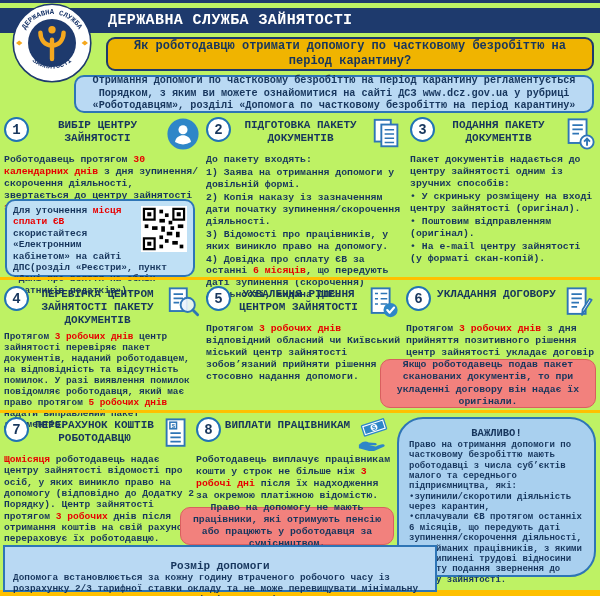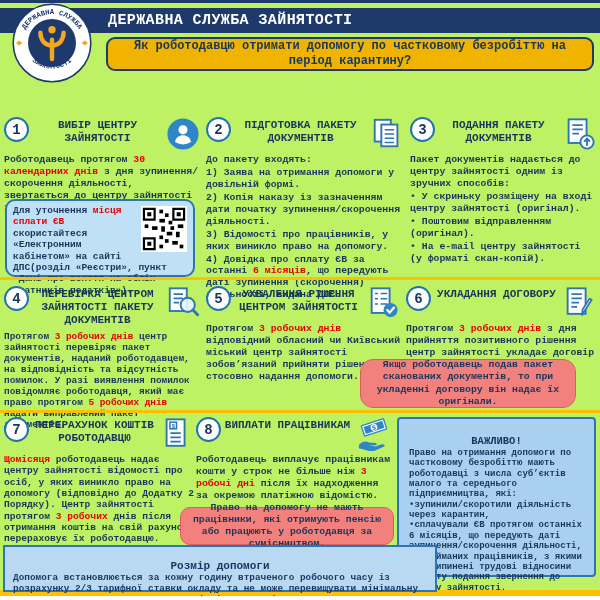--- a/index.html
+++ b/index.html
@@ -29,21 +29,21 @@
   .s4 .step-body{font-size:9.4px;line-height:1.17}
   .s7 .step-body{font-size:9.6px;line-height:1.18}
   .red{color:#e80000}
   .bluenote{position:absolute;background:#bfe0f5;border:2px solid #2e75b6;border-radius:10px;
             padding:4px 6px;font-weight:bold;font-size:9.5px;line-height:1.2;color:#17365d}
   .qr{float:right;width:46px;height:46px;margin:1px 0 2px 4px}
   .pinknote{position:absolute;background:#f2817d;border:1px solid #d95f5f;border-radius:10px;
             display:flex;align-items:center;justify-content:center;text-align:center;
             font-weight:bold;font-size:9.8px;line-height:1.25;color:#17365d;padding:3px 8px}
   .important{position:absolute;left:397px;top:417px;width:199px;height:160px;background:#a9d0ef;
-             border:2px solid #2e75b6;border-radius:4px;padding:16px 10px;font-weight:bold;
+             border:2px solid #2e75b6;border-radius:26px;padding:8px 10px;font-weight:bold;
              font-size:9px;line-height:1.15;color:#17365d}
   .important .ttl{text-align:center;font-size:10.5px;margin-bottom:1px}
   .benefit{position:absolute;left:3px;top:545px;width:434px;height:47px;background:#b9d9f3;
            border:2px solid #2e75b6;border-radius:0;padding:13px 8px;font-weight:bold;color:#17365d;z-index:4}
   .benefit .ttl{text-align:center;font-size:11px}
   .benefit .bd{font-size:9.4px;line-height:1.18}
   .footerbar{position:absolute;left:0;top:590px;width:600px;height:10px;background:#ffc000}
 </style>
 </head>
 <body>
@@ -71,20 +71,21 @@
         <textPath href="#arcTop" startOffset="50%" text-anchor="middle">ДЕРЖАВНА СЛУЖБА</textPath>
       </text>
       <text font-size="9" font-weight="bold" fill="#1e3a6d">
         <textPath href="#arcBot" startOffset="50%" text-anchor="middle">ЗАЙНЯТОСТІ</textPath>
       </text>
     </svg>
   </div>
 
   <div class="banner">Як роботодавцю отримати допомогу по частковому безробіттю на період карантину?</div>
 
+  <div class="intro">Отримання допомоги по частковому безробіттю на період карантину регламентується Порядком, з яким ви можете ознайомитися на сайті ДСЗ www.dcz.gov.ua у рубриці «Роботодавцям», розділі «Допомога по частковому безробіттю на період карантину»</div>
 
   <section class="step s1" style="left:4px;top:117px;width:196px;">
     <div class="step-head">
       <div class="num">1</div>
       <div class="step-title">ВИБІР ЦЕНТРУ ЗАЙНЯТОСТІ</div>
       <div class="icon">
         <svg viewBox="0 0 36 36">
             <circle cx="18" cy="18" r="16.5" fill="#2e86c8"></circle>
             <circle cx="18" cy="13.5" r="4.8" fill="#fff"></circle>
             <path d="M9.5 26.5c.8-5 4.6-7.2 8.5-7.2s7.7 2.2 8.5 7.2a16.5 16.5 0 0 1-17 0z" fill="#fff"></path>
@@ -218,21 +219,21 @@
             <path d="M10 8.5h11M10 13h11M10 17.5h8M10 22h6" stroke="#2e75b6" stroke-width="1.8"></path>
             <path d="M31.5 14.5l-7.2 11.2-3.1 5 .6-5.9 7.2-11.2z" fill="#fff" stroke="#2e75b6" stroke-width="1.8" stroke-linejoin="round"></path>
           </svg>
       </div>
     </div>
     <div class="step-body">
       <p><span>Протягом </span><span class="red">3 робочих днів</span><span> з дня прийняття позитивного рішення центр зайнятості укладає договір з роботодавцем про надання допомоги.</span></p>
     </div>
   </section>
 
-  <div class="pinknote" style="left:360px;top:359px;width:216px;height:49px;border-radius:13px;">Якщо роботодавець подав пакет сканованих документів, то при укладенні договору він надає їх оригінали.</div>
+  <div class="pinknote" style="left:380px;top:359px;width:216px;height:49px;">Якщо роботодавець подав пакет сканованих документів, то при укладенні договору він надає їх оригінали.</div>
 
   <div class="divider" style="top:410px;"></div>
 
   <section class="step s7" style="left:4px;top:417px;width:190px;">
     <div class="step-head">
       <div class="num">7</div>
       <div class="step-title">ПЕРЕРАХУНОК КОШТІВ РОБОТОДАВЦЮ</div>
       <div class="icon">
         <svg viewBox="0 0 36 36">
             <rect x="7" y="2.5" width="19" height="28" fill="#fff" stroke="#2e75b6" stroke-width="2"></rect>

